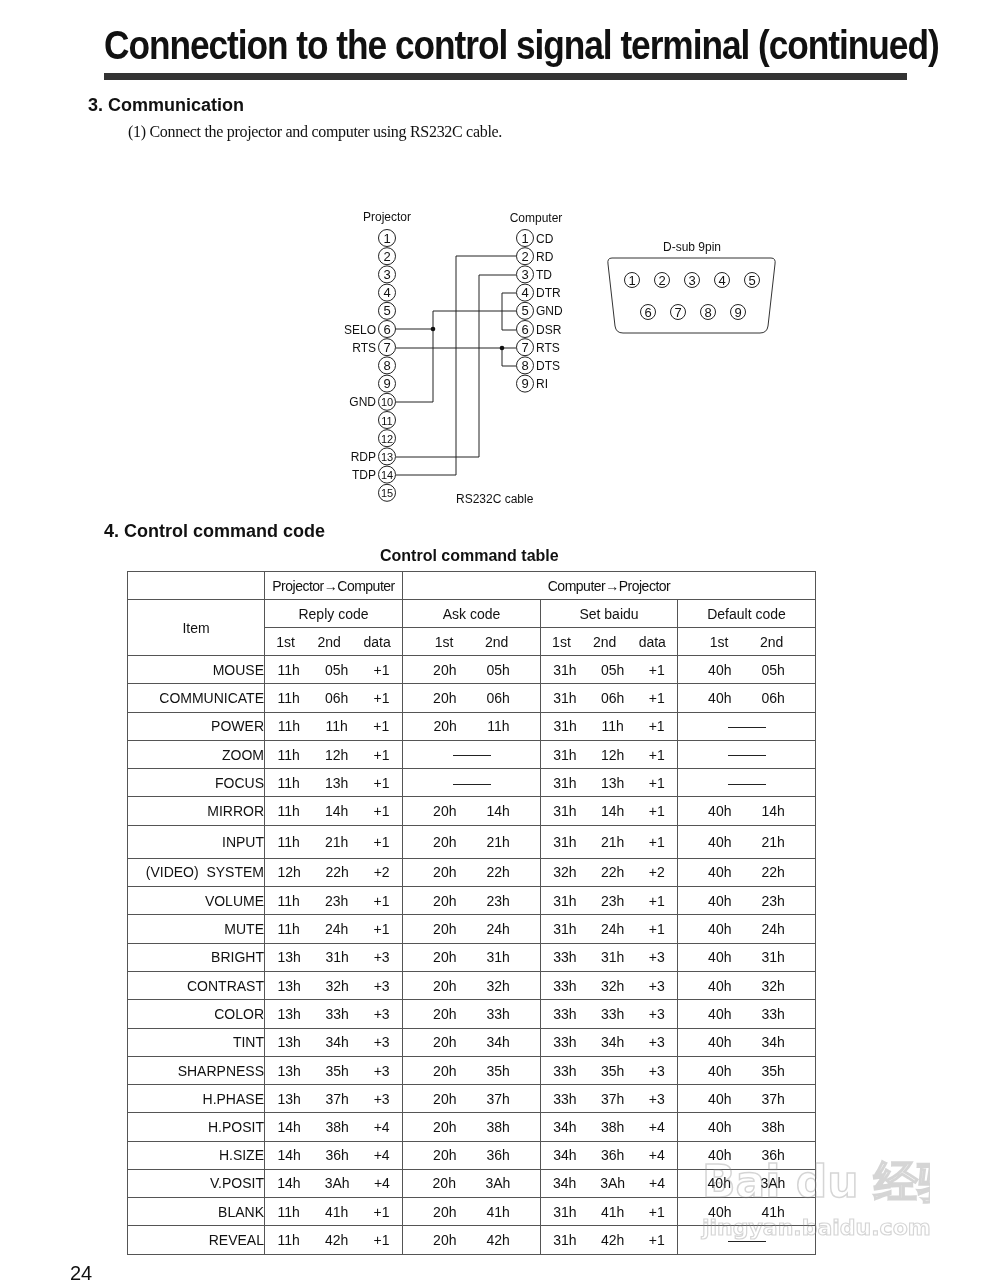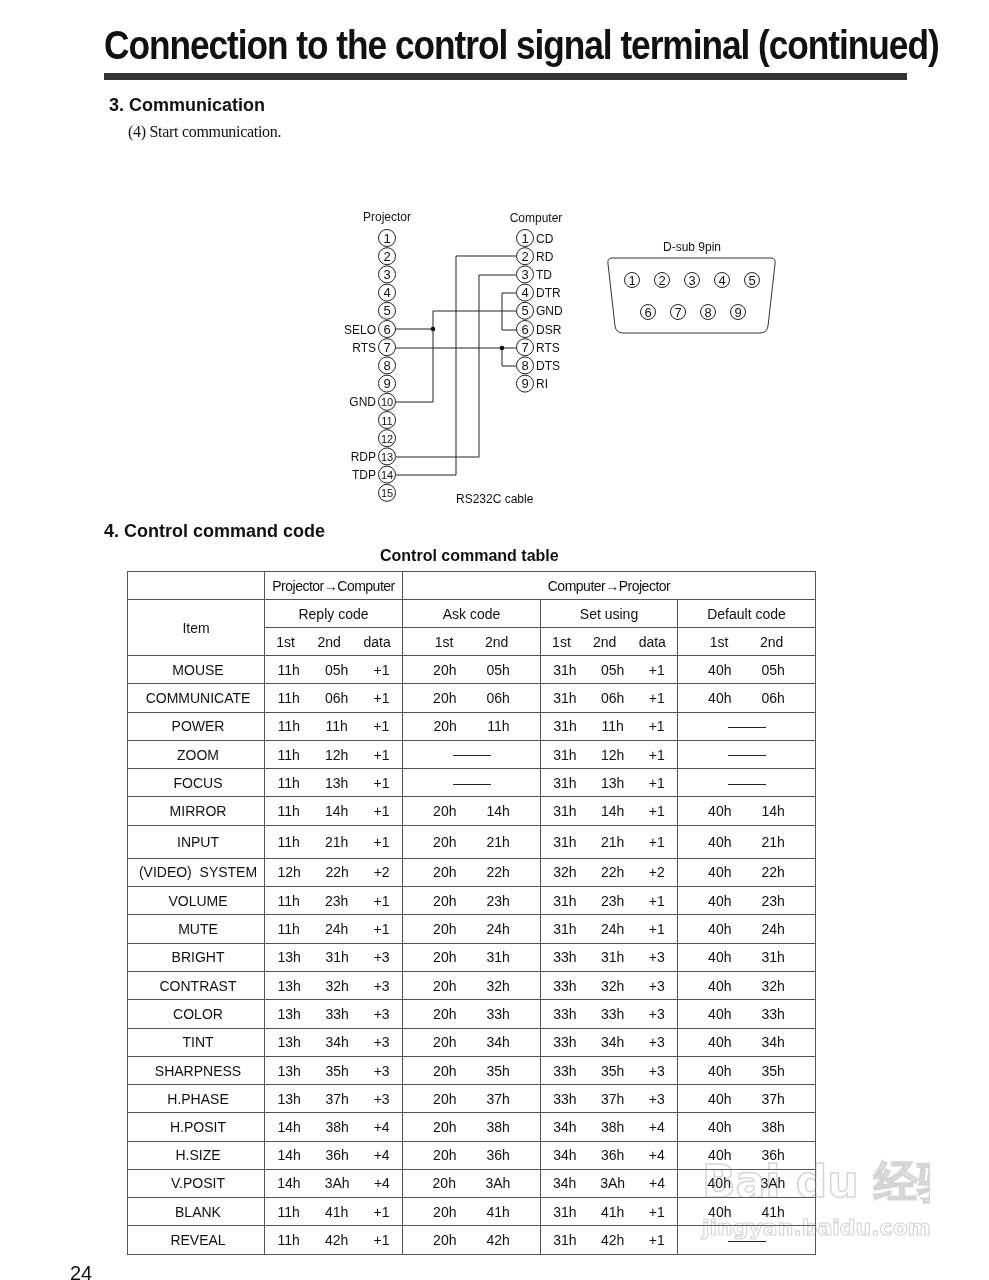--- a/index.html
+++ b/index.html
@@ -1,43 +1,43 @@
 <!DOCTYPE html>
 <html><head>
 <meta charset="utf-8">
 <style>
   html,body{margin:0;padding:0;background:#fff;}
   body{width:989px;height:1280px;position:relative;overflow:hidden;color:#111;font-family:"Liberation Sans",sans-serif;}
   .title{position:absolute;left:104px;top:22px;font-family:"Liberation Sans",sans-serif;font-weight:bold;font-size:41px;letter-spacing:-1.2px;transform:scaleX(0.86);transform-origin:left top;white-space:nowrap;color:#111;}
   .title-rule{position:absolute;left:104px;top:73px;width:803px;height:7px;background:#333;}
-  .h3{position:absolute;left:109px;top:95px;font-weight:bold;font-size:18px;color:#111;}
+  .h3{position:absolute;left:88px;top:95px;font-weight:bold;font-size:18px;color:#111;}
   .steps{position:absolute;left:128px;top:121px;font-family:"Liberation Serif",serif;font-size:16px;line-height:22px;color:#111;}
   .steps div{white-space:nowrap;letter-spacing:-0.3px;}
   .diagram{position:absolute;left:0;top:0;}
   .h4{position:absolute;left:104px;top:521px;font-weight:bold;font-size:18px;color:#111;}
   .table-title{position:absolute;left:362px;top:547px;font-weight:bold;font-size:16px;color:#111;margin-left:18px;}
   table.cmd{position:absolute;left:127px;top:571px;border-collapse:collapse;font-size:14px;color:#111;}
   table.cmd td{border:1px solid #555;padding:0;height:27px;}
   table.cmd .hd td{text-align:center;}
   .cols{display:flex;justify-content:space-around;align-items:center;height:100%;}
   .cols span{display:inline-block;text-align:left;}
-  .itemcell{padding-left:4px !important;text-align:center;}
+  .itemcell{padding-left:4px !important;text-align:right;}
   .dash{display:inline-block;width:38px;border-top:1px solid #222;vertical-align:middle;}
   .pagenum{position:absolute;left:70px;top:1262px;font-size:20px;color:#111;}
   .wm{position:absolute;left:700px;top:1135px;width:230px;height:110px;opacity:0.35;}
 </style>
 </head>
 <body>
 
 <div class="title">Connection to the control signal terminal (continued)</div>
 <div class="title-rule"></div>
 
 <div class="h3">3. Communication</div>
 <div class="steps">
-  <div>(4)  Start communication.</div>
+  <div>(1)  Connect the projector and computer using RS232C cable.</div>
 </div>
 
 <svg class="diagram" id="wiring" width="989" height="520" xmlns="http://www.w3.org/2000/svg">
   <text id="lbl-proj" x="387" y="221" font-family="Liberation Sans, sans-serif" font-size="12" text-anchor="middle" fill="#111">Projector</text>
   <text id="lbl-comp" x="536" y="222" font-family="Liberation Sans, sans-serif" font-size="12" text-anchor="middle" fill="#111">Computer</text>
   <text x="456" y="503" font-family="Liberation Sans, sans-serif" font-size="12" fill="#111">RS232C cable</text>
   <text x="692" y="251" font-family="Liberation Sans, sans-serif" font-size="12" text-anchor="middle" fill="#111">D-sub 9pin</text>
   <g id="proj-pins">
       <g>
         <circle cx="387" cy="238" r="8.5" fill="#fff" stroke="#222" stroke-width="1"></circle>
@@ -226,21 +226,21 @@
   <tbody id="cmdbody">
     <tr class="hd" style="height:28px">
       <td></td>
       <td style="letter-spacing:-0.5px">Projector→Computer</td>
       <td colspan="4" style="letter-spacing:-0.5px">Computer→Projector</td>
     </tr>
     <tr class="hd" style="height:28px">
       <td rowspan="2">Item</td>
       <td>Reply code</td>
       <td>Ask code</td>
-      <td>Set using</td>
+      <td>Set baidu</td>
       <td>Default code</td>
     </tr>
     <tr class="hd" style="height:28px">
       <td>
           <div class="cols">
             <span>1st</span>
             <span>2nd</span>
             <span>data</span>
           </div>
         </td>

